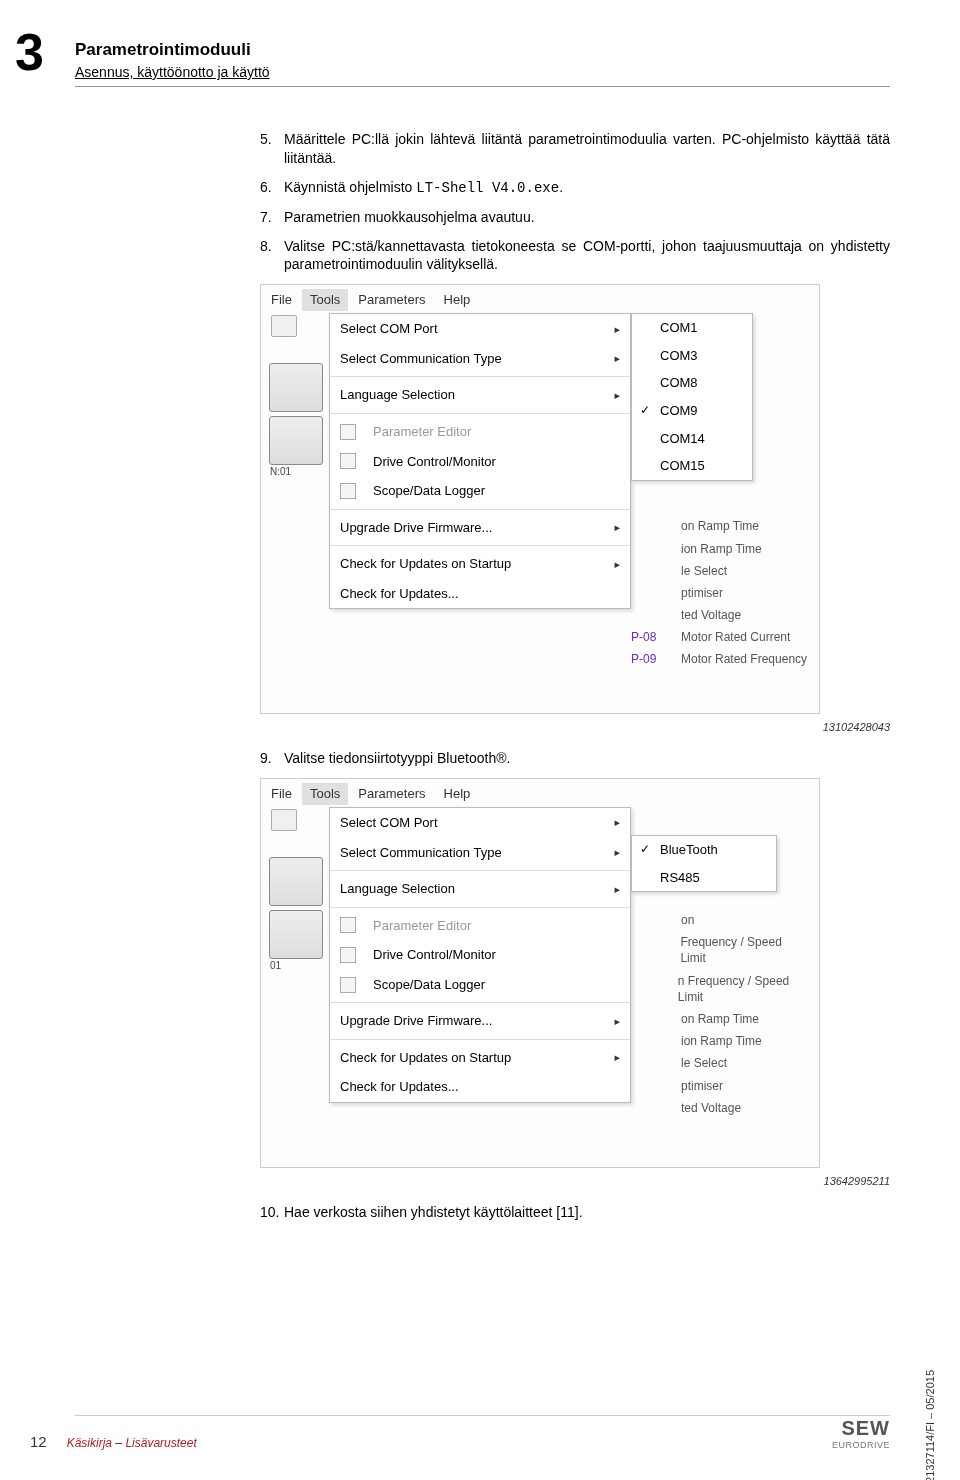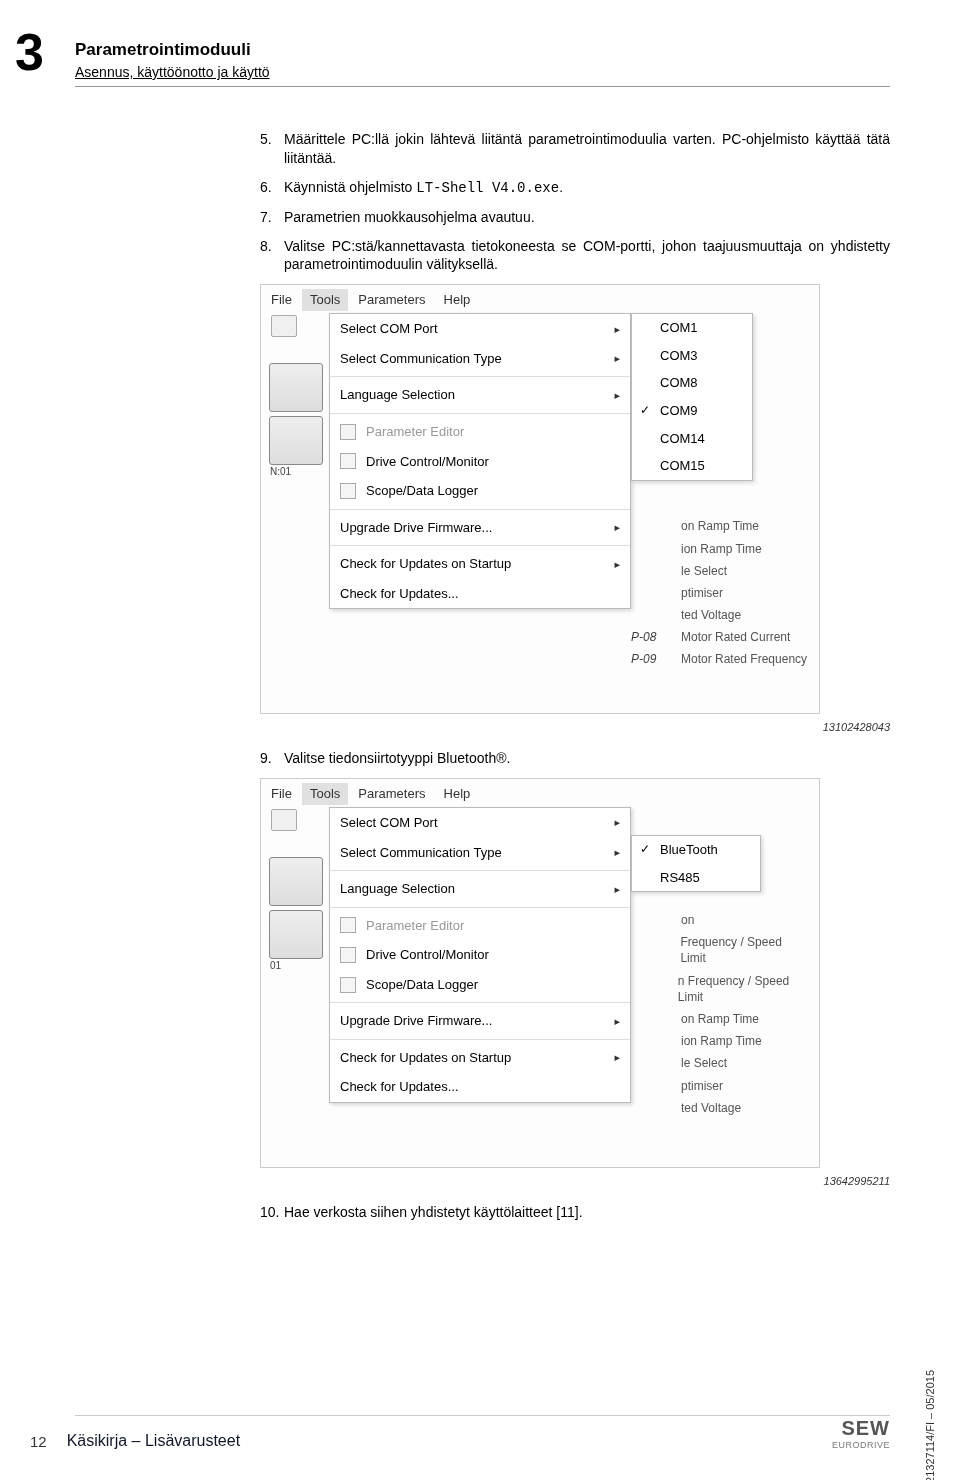--- a/index.html
+++ b/index.html
@@ -19,38 +19,38 @@
   .ss1 { width: 560px; height: 430px; background: #fdfdfd; border: 1px solid #ccc; position: relative; }
   .ss2 { width: 560px; height: 390px; background: #fdfdfd; border: 1px solid #ccc; position: relative; }
   .menubar { display: flex; gap: 18px; padding: 6px 10px; font-size: 13px; color: #333; }
   .menubar span.sel { background: #e0e0e0; padding: 2px 8px; margin: -2px -8px; }
   .toolstrip { position: absolute; top: 30px; left: 10px; width: 30px; }
   .toolstrip .tico { width: 26px; height: 22px; border: 1px solid #aaa; margin-bottom: 3px; background: #f0f0f0; border-radius: 2px; }
   .devpanel { position: absolute; top: 78px; left: 8px; width: 58px; }
   .devpanel .dev { width: 54px; height: 49px; border: 1px solid #888; margin-bottom: 4px; background: linear-gradient(#eee,#ddd); border-radius: 3px; position: relative; }
   .devpanel .dev .lbl { position: absolute; bottom: -14px; left: 0; font-size: 10px; color: #444; }
   .dropdown { position: absolute; top: 28px; left: 68px; width: 302px; background: #fff; border: 1px solid #bbb; box-shadow: 2px 2px 4px rgba(0,0,0,0.15); font-size: 13px; }
-  .dd-item { display: flex; align-items: center; padding: 6px 10px; gap: 10px; }
+  .dd-item { display: flex; align-items: center; padding: 6px 10px; gap: 17px; }
   .dd-item.disabled { color: #999; }
   .dd-item .ico { width: 16px; height: 16px; border: 1px solid #aaa; background: #f5f5f5; flex-shrink: 0; }
   .dd-item .arrow { margin-left: auto; font-size: 11px; color: #333; }
   .dd-sep { border-top: 1px solid #ddd; margin: 3px 0; }
   .submenu { position: absolute; top: 28px; left: 370px; width: 122px; background: #fff; border: 1px solid #bbb; box-shadow: 2px 2px 4px rgba(0,0,0,0.15); font-size: 13px; }
-  .submenu2 { left: 370px; top: 56px; width: 130px; }
+  .submenu2 { left: 370px; top: 56px; width: 146px; }
   .sm-item { padding: 5px 10px 5px 28px; position: relative; }
   .sm-item.checked::before { content: "✓"; position: absolute; left: 8px; top: 5px; font-size: 12px; }
   .bglist { position: absolute; top: 230px; left: 370px; right: 10px; font-size: 12px; color: #555; }
   .bglist2 { top: 130px; }
   .bglist .row { display: flex; padding: 3px 0; }
-  .bglist .row .p { width: 50px; color: #404040; font-style: italic; }
+  .bglist .row .p { width: 50px; color: #6d28d9; }
   .imgnum { text-align: right; font-size: 11px; font-style: italic; color: #333; margin: 4px 0 14px 0; }
   .sidetext { position: absolute; right: 24px; bottom: 110px; transform: rotate(-90deg); transform-origin: right bottom; font-size: 11px; color: #333; }
   .footer { position: absolute; bottom: 30px; left: 30px; right: 70px; display: flex; align-items: flex-end; justify-content: space-between; }
   .footer .pnum { font-size: 15px; color: #333; margin-right: 20px; }
-  .footer .ftxt { font-size: 16px; color: #0f172a; flex: 1; }
+  .footer .ftxt { font-size: 12px; color: #b91c1c; flex: 1; font-style: italic; }
   .footer .logo { text-align: right; }
   .footer .logo .l1 { font-size: 20px; font-weight: bold; letter-spacing: 1px; color: #555; }
   .footer .logo .l2 { font-size: 9px; color: #777; letter-spacing: 0.5px; }
   .footer-rule { position: absolute; bottom: 64px; left: 75px; right: 70px; border-top: 1px solid #ccc; }
 </style>
 </head>
 <body>
 
 <div class="page">
   <div class="header-num">3</div>

